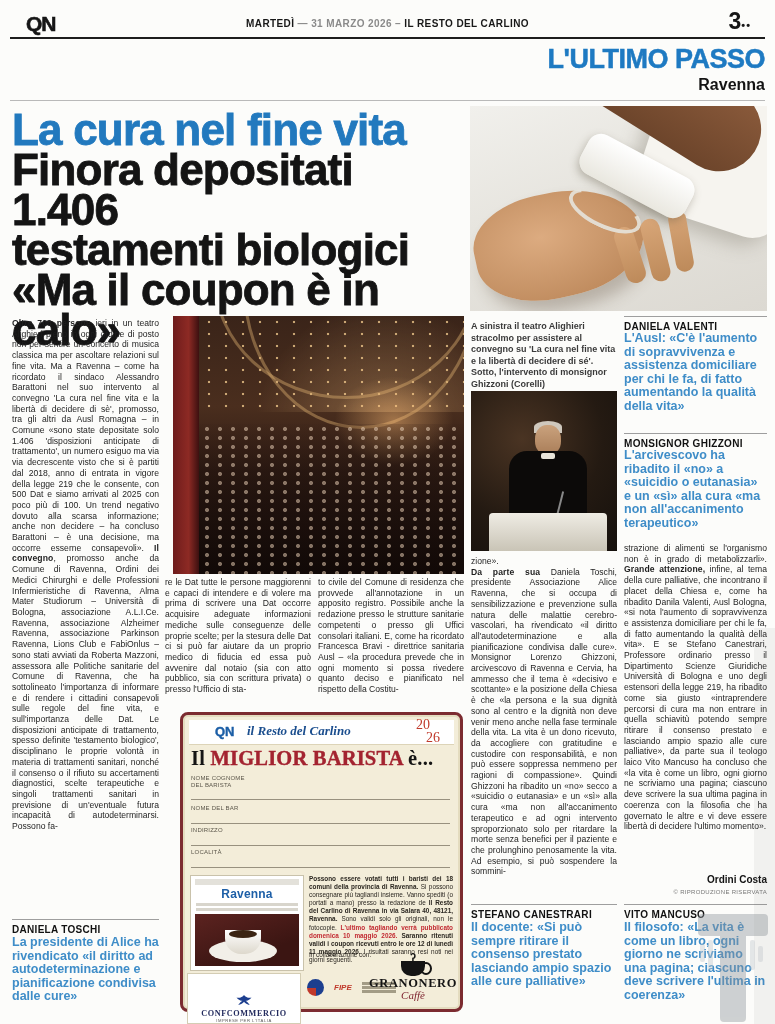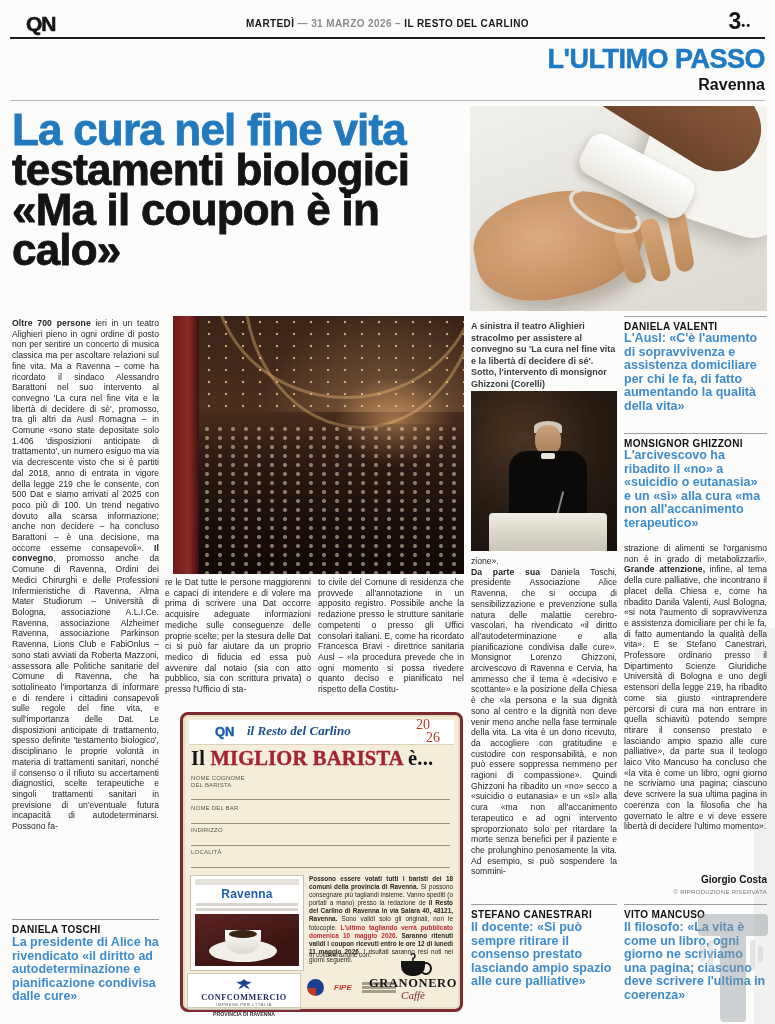--- a/index.html
+++ b/index.html
@@ -128,20 +128,21 @@
     <span>3</span><small>••</small>
   </div>
   <div class="abs rule" style="left:10px;right:10px;top:37px;"></div>
 
   <div class="abs section-title tr" style="right:10px;top:44px;width:400px;">L'ULTIMO PASSO</div>
   <div class="abs section-loc tr" style="right:10px;top:76px;width:200px;">Ravenna</div>
   <div class="abs rule thin" style="left:10px;right:10px;top:100px;"></div>
 
   <div class="abs hl blue" style="left:12px;top:110px;width:455px;">La cura nel fine vita</div>
   <div class="abs hl black" style="left:12px;top:150px;width:455px;">
+    <div>Finora depositati 1.406</div>
     <div>testamenti biologici</div>
     <div>«Ma il coupon è in calo»</div>
   </div>
 
   <div class="photo hands" style="left:470px;top:106px;width:297px;height:205px;">
     <div class="sleeve"></div>
     <div class="arm"></div>
     <div class="hand-light"></div>
     <div class="f1"></div>
     <div class="f2"></div>
@@ -185,21 +186,21 @@
   <div class="abs btx" style="left:165px;top:577px;width:146px;height:121px;">re le Dat tutte le persone maggiorenni e capaci di intendere e di volere ma prima di scrivere una Dat occorre acquisire adeguate informazioni mediche sulle conseguenze delle proprie scelte; per la stesura delle Dat ci si può far aiutare da un proprio medico di fiducia ed essa può avvenire dal notaio (sia con atto pubblico, sia con scrittura privata) o presso l'Ufficio di sta-</div>
   <div class="abs btx" style="left:318px;top:577px;width:146px;height:121px;">to civile del Comune di residenza che provvede all'annotazione in un apposito registro. Possibile anche la redazione presso le strutture sanitarie competenti o presso gli Uffici consolari italiani. E, come ha ricordato Francesca Bravi - direttrice sanitaria Ausl – «la procedura prevede che in ogni momento si possa rivedere quanto deciso e pianificato nel rispetto della Costitu-</div>
   <div class="abs btx" style="left:471px;top:556px;width:146px;height:342px;">
     <span>zione».</span><br>
     <b>Da parte sua</b><span> Daniela Toschi, presidente Associazione Alice Ravenna, che si occupa di sensibilizzazione e prevenzione sulla natura delle malattie cerebro-vascolari, ha rivendicato «il diritto all'autodeterminazione e alla pianificazione condivisa dalle cure». Monsignor Lorenzo Ghizzoni, arcivescovo di Ravenna e Cervia, ha ammesso che il tema è «decisivo e scottante» e la posizione della Chiesa è che «la persona e la sua dignità sono al centro e la dignità non deve venir meno anche nella fase terminale della vita. La vita è un dono ricevuto, da accogliere con gratitudine e custodire con responsabilità, e non può essere soppressa nemmeno per ragioni di compassione». Quindi Ghizzoni ha ribadito un «no» secco a «suicidio o eutanasia» e un «sì» alla cura «ma non all'accanimento terapeutico e ad ogni intervento sproporzionato solo per ritardare la morte senza benefici per il paziente e che prolunghino penosamente la vita. Ad esempio, si può sospendere la sommini-</span>
   </div>
   <div class="abs btx" style="left:624px;top:543px;width:143px;height:328px;">
     <span>strazione di alimenti se l'organismo non è in grado di metabolizzarli».</span>
     <b>Grande attenzione,</b><span> infine, al tema della cure palliative, che incontrano il placet della Chiesa e, come ha ribadito Danila Valenti, Ausl Bologna, «si nota l'aumento di sopravvivenza e assistenza domiciliare per chi le fa, di fatto aumentando la qualità della vita». E se Stefano Canestrari, Professore ordinario presso il Dipartimento Scienze Giuridiche Università di Bologna e uno degli estensori della legge 219, ha ribadito come sia giusto «intraprendere percorsi di cura ma non entrare in quella schiavitù potendo sempre ritirare il consenso prestato e lasciando ampio spazio alle cure palliative», da parte sua il teologo laico Vito Mancuso ha concluso che «la vita è come un libro, ogni giorno ne scriviamo una pagina; ciascuno deve scrivere la sua ultima pagina in coerenza con la filosofia che ha governato le altre e vi deve essere libertà di decidere l'ultimo momento».</span>
   </div>
-  <div class="abs byline tr" style="left:624px;top:874px;width:143px;">Giorgio Costa</div>
+  <div class="abs byline tr" style="left:624px;top:874px;width:143px;">Ordini Costa</div>
   <div class="abs copyright tr" style="left:624px;top:889px;width:143px;">© RIPRODUZIONE RISERVATA</div>
 
   <div class="abs rule mid" style="left:12px;top:919px;width:147px;"></div>
   <div class="abs kicker" style="left:12px;top:924px;width:147px;">DANIELA TOSCHI</div>
   <div class="abs quote" style="left:12px;top:936px;width:147px;">La presidente di Alice ha rivendicato «il diritto ad autodeterminazione e pianificazione condivisa dalle cure»</div>
 
   <div class="abs rule mid" style="left:471px;top:904px;width:146px;"></div>
   <div class="abs kicker" style="left:471px;top:909px;width:146px;">STEFANO CANESTRARI</div>
   <div class="abs quote" style="left:471px;top:921px;width:146px;">Il docente: «Si può sempre ritirare il consenso prestato lasciando ampio spazio alle cure palliative»</div>
 
@@ -243,21 +244,21 @@
         <div class="cupb"></div>
         <div class="coffee"></div>
       </div>
     </div>
 
     <div class="abs ad-txt" style="left:126px;top:160px;width:144px;">
       <b>Possono essere votati tutti i baristi dei 18 comuni della provincia di Ravenna.</b><span> Si possono consegnare più tagliandi insieme. Vanno spediti (o portati a mano) presso la redazione de </span><b>Il Resto del Carlino di Ravenna in via Salara 40, 48121, Ravenna.</b><span> Sono validi solo gli originali, non le fotocopie. </span><span class="red">L'ultimo tagliando verrà pubblicato domenica 10 maggio 2026.</span><b> Saranno ritenuti validi i coupon ricevuti entro le ore 12 di lunedì 11 maggio 2026.</b><span> I risultati saranno resi noti nei giorni seguenti.</span>
     </div>
     <div class="abs collab" style="left:126px;top:236px;">In collaborazione con:</div>
 
-    <div class="abs conf" style="left:4px;top:258px;width:112px;height:32px;padding-top:1px;">
+    <div class="abs conf" style="left:4px;top:258px;width:112px;height:32px;padding-top:17px;">
       <svg width="18" height="10" viewBox="0 0 20 12">
           <path d="M10 0 C8 3 4 4 1 3 C3 6 6 7 8 7 C5 9 4 11 3 12 C6 11 9 10 10 8 C11 10 14 11 17 12 C16 11 15 9 12 7 C14 7 17 6 19 3 C16 4 12 3 10 0 Z" fill="#1d3f8f"></path>
         </svg>
       <div class="c-name">CONFCOMMERCIO</div>
       <div class="c-sub">IMPRESE PER L'ITALIA</div>
       <div class="c-prov">PROVINCIA DI RAVENNA</div>
     </div>
 
     <div class="abs fipe" style="left:124px;top:264px;">
       <div class="f-circle"></div>

